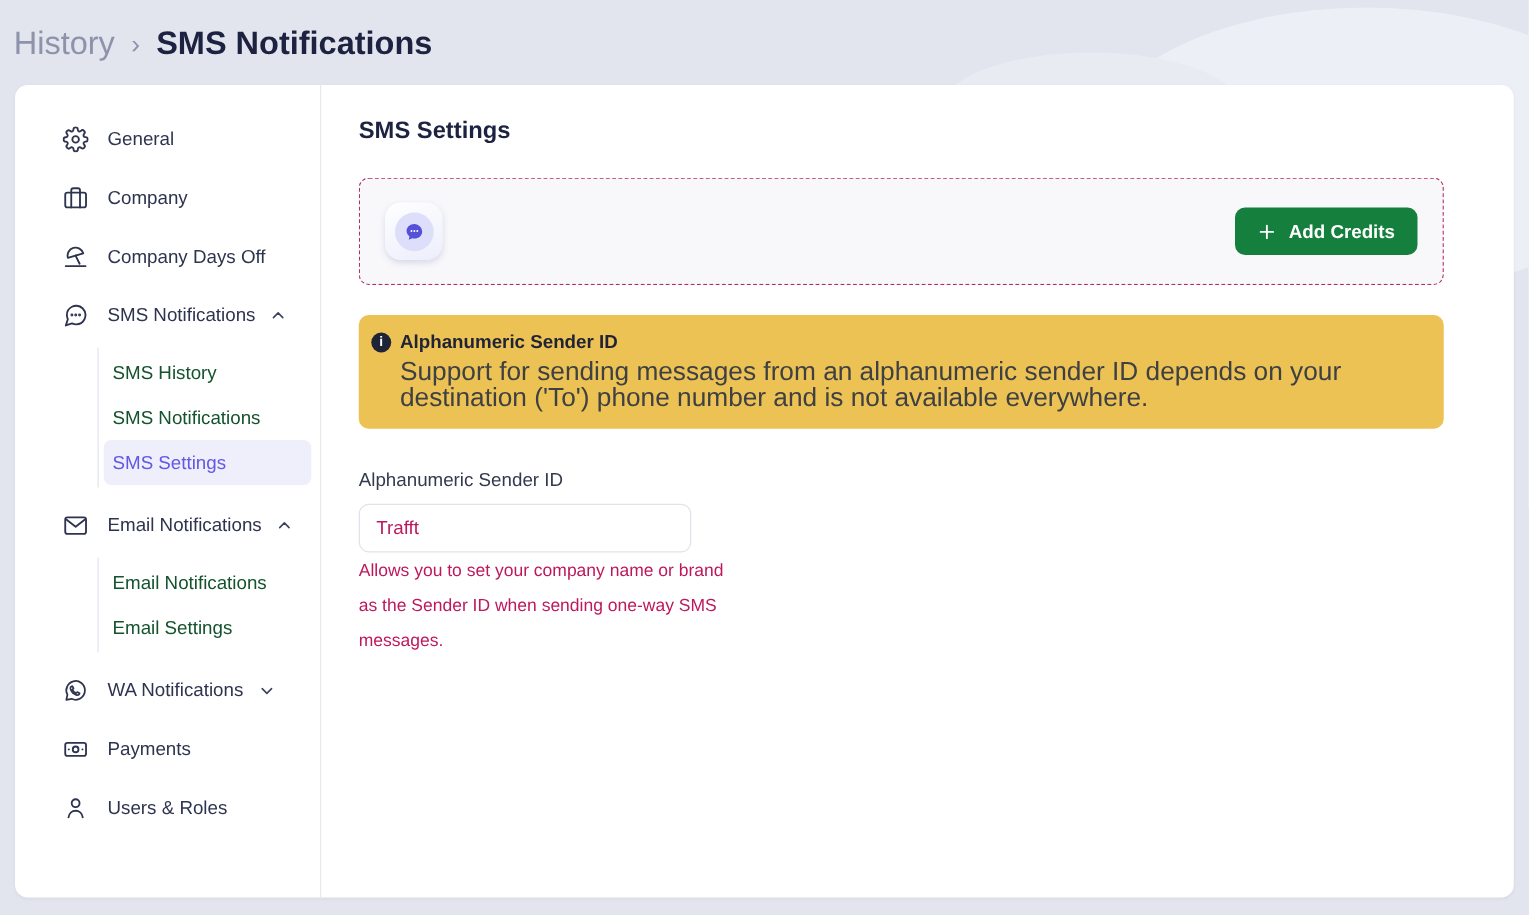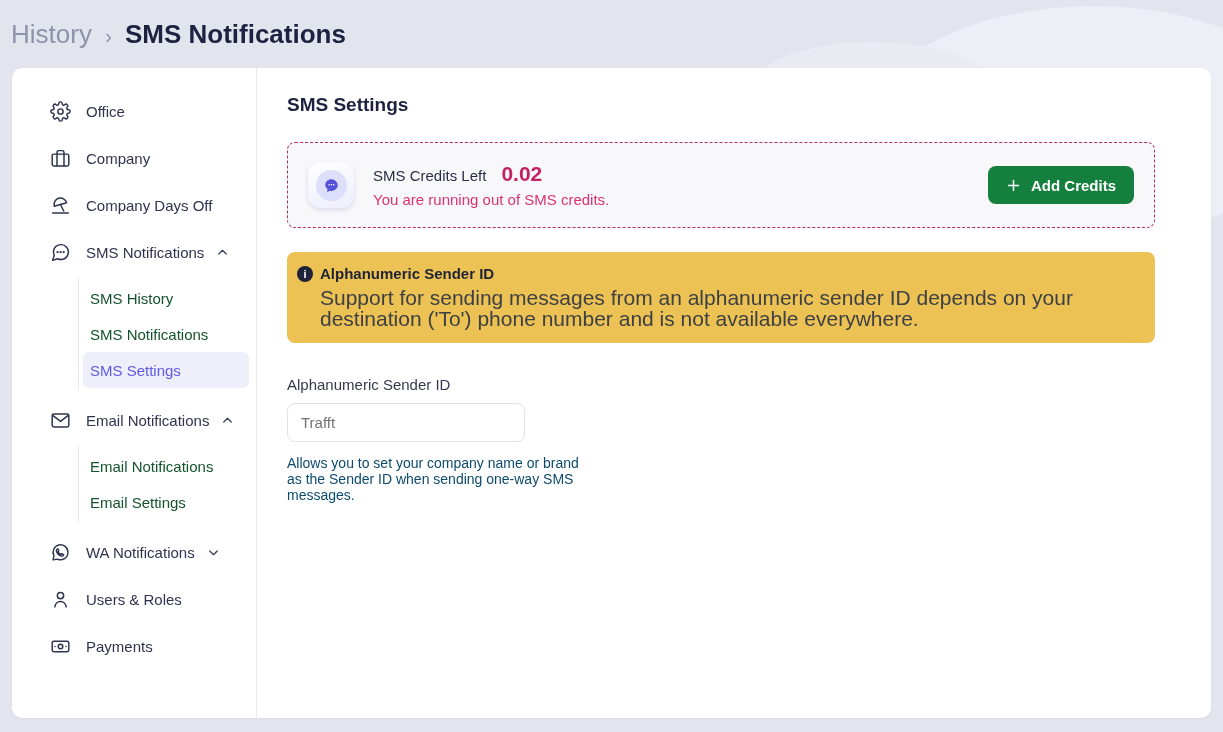--- a/index.html
+++ b/index.html
@@ -138,36 +138,35 @@
     margin:5px 0 0 23px;
     font-size:21px;
     color:#3e4043;
     line-height:21px;
     max-width:822px;
   }
 
   .form-group { margin-top:33px; }
   .field-label { display:block; font-size:15px; color:#333a4e; margin-bottom:10px; }
   .text-input {
-    width:238px; height:39px;
+    width:266px; height:39px;
     border:1px solid #e0e3ea;
     border-radius:8px;
     padding:0 13px;
     font-size:15px;
-    color:#737373;
+    color:#be185d;
     font-family:inherit;
     background:#fff;
     outline:none;
   }
   .help-text {
     width:302px;
     font-size:14px;
-    color:#0c4a6e;
-    line-height:16px;
-    margin-top:13px;
+    color:#be185d;
+    line-height:28px;
   }
 </style>
 </head>
 <body>
 
 <header class="topbar">
   <div class="blob blob1"></div>
   <div class="blob blob2"></div>
   <span class="crumb-parent">History</span>
   <span class="crumb-sep">›</span>
@@ -178,21 +177,21 @@
 
   <aside class="sidebar">
 
     <div class="side-item">
       <span class="icon">
         <svg width="21" height="21" viewBox="0 0 24 24" fill="none" stroke-width="1.7" stroke-linecap="round" stroke-linejoin="round" stroke="#2e344f">
             <circle cx="12" cy="12" r="3"></circle>
             <path d="M19.4 15a1.65 1.65 0 0 0 .33 1.82l.06.06a2 2 0 0 1-2.83 2.83l-.06-.06a1.65 1.65 0 0 0-1.82-.33 1.65 1.65 0 0 0-1 1.51V21a2 2 0 0 1-4 0v-.09A1.65 1.65 0 0 0 9 19.4a1.65 1.65 0 0 0-1.82.33l-.06.06a2 2 0 0 1-2.83-2.83l.06-.06a1.65 1.65 0 0 0 .33-1.82 1.65 1.65 0 0 0-1.51-1H3a2 2 0 0 1 0-4h.09A1.65 1.65 0 0 0 4.6 9a1.65 1.65 0 0 0-.33-1.82l-.06-.06a2 2 0 0 1 2.83-2.83l.06.06a1.65 1.65 0 0 0 1.82.33H9a1.65 1.65 0 0 0 1-1.51V3a2 2 0 0 1 4 0v.09a1.65 1.65 0 0 0 1 1.51 1.65 1.65 0 0 0 1.82-.33l.06-.06a2 2 0 0 1 2.83 2.83l-.06.06a1.65 1.65 0 0 0-.33 1.82V9a1.65 1.65 0 0 0 1.51 1H21a2 2 0 0 1 0 4h-.09a1.65 1.65 0 0 0-1.51 1z"></path>
           </svg>
       </span>
-      <span class="label">Office</span>
+      <span class="label">General</span>
     </div>
 
     <div class="side-item">
       <span class="icon">
         <svg width="21" height="21" viewBox="0 0 24 24" fill="none" stroke-width="1.7" stroke-linecap="round" stroke-linejoin="round" stroke="#2e344f">
             <rect x="2.5" y="7" width="19" height="13.5" rx="2"></rect>
             <path d="M16 20.5V5a2 2 0 0 0-2-2h-4a2 2 0 0 0-2 2v15.5"></path>
           </svg>
       </span>
       <span class="label">Company</span>
@@ -266,63 +265,56 @@
       <span class="chev">
         <svg width="15" height="15" viewBox="0 0 24 24" fill="none" stroke-width="2" stroke-linecap="round" stroke-linejoin="round">
             <polyline points="6 9.5 12 15.5 18 9.5"></polyline>
           </svg>
       </span>
     </div>
 
     <div class="side-item">
       <span class="icon">
         <svg width="21" height="21" viewBox="0 0 24 24" fill="none" stroke-width="1.7" stroke-linecap="round" stroke-linejoin="round" stroke="#2e344f">
-            <circle cx="12" cy="7.5" r="3.6"></circle>
-            <path d="M5.5 20.5c.4-3.5 3.1-6.1 6.5-6.1s6.1 2.6 6.5 6.1"></path>
-          </svg>
-      </span>
-      <span class="label">Users &amp; Roles</span>
-    </div>
-
-    <div class="side-item">
-      <span class="icon">
-        <svg width="21" height="21" viewBox="0 0 24 24" fill="none" stroke-width="1.7" stroke-linecap="round" stroke-linejoin="round" stroke="#2e344f">
             <rect x="2.5" y="6" width="19" height="12" rx="2"></rect>
             <circle cx="12" cy="12" r="2.6"></circle>
             <line x1="5.7" y1="12" x2="5.8" y2="12"></line>
             <line x1="18.2" y1="12" x2="18.3" y2="12"></line>
           </svg>
       </span>
       <span class="label">Payments</span>
+    </div>
+
+    <div class="side-item">
+      <span class="icon">
+        <svg width="21" height="21" viewBox="0 0 24 24" fill="none" stroke-width="1.7" stroke-linecap="round" stroke-linejoin="round" stroke="#2e344f">
+            <circle cx="12" cy="7.5" r="3.6"></circle>
+            <path d="M5.5 20.5c.4-3.5 3.1-6.1 6.5-6.1s6.1 2.6 6.5 6.1"></path>
+          </svg>
+      </span>
+      <span class="label">Users &amp; Roles</span>
     </div>
 
   </aside>
 
   <main class="content">
 
     <h1 class="page-title">SMS Settings</h1>
 
     <section class="credits-card">
       <div class="credits-icon">
         <div class="circle">
           <svg width="17" height="17" viewBox="0 0 24 24">
               <path fill="#5450d8" d="M12 3.2c-4.9 0-8.8 3.5-8.8 7.8 0 2.5 1.3 4.7 3.3 6.1L5.6 21l4.1-1.7c.7.2 1.5.3 2.3.3 4.9 0 8.8-3.5 8.8-7.8S16.9 3.2 12 3.2z"></path>
               <circle cx="8.7" cy="11" r="1.1" fill="#ffffff"></circle>
               <circle cx="12" cy="11" r="1.1" fill="#ffffff"></circle>
               <circle cx="15.3" cy="11" r="1.1" fill="#ffffff"></circle>
             </svg>
         </div>
       </div>
-      <div class="credits-text">
-        <div class="credits-row">
-          <span class="credits-label">SMS Credits Left</span>
-          <span class="credits-value">0.02</span>
-        </div>
-        <div class="credits-warning">You are running out of SMS credits.</div>
-      </div>
       <button class="btn-primary">
         <svg width="15" height="15" viewBox="0 0 24 24" fill="none" stroke="#ffffff" stroke-width="2.4" stroke-linecap="round">
             <line x1="12" y1="4" x2="12" y2="20"></line>
             <line x1="4" y1="12" x2="20" y2="12"></line>
           </svg>
         <span>Add Credits</span>
       </button>
     </section>
 
     <section class="alert">

